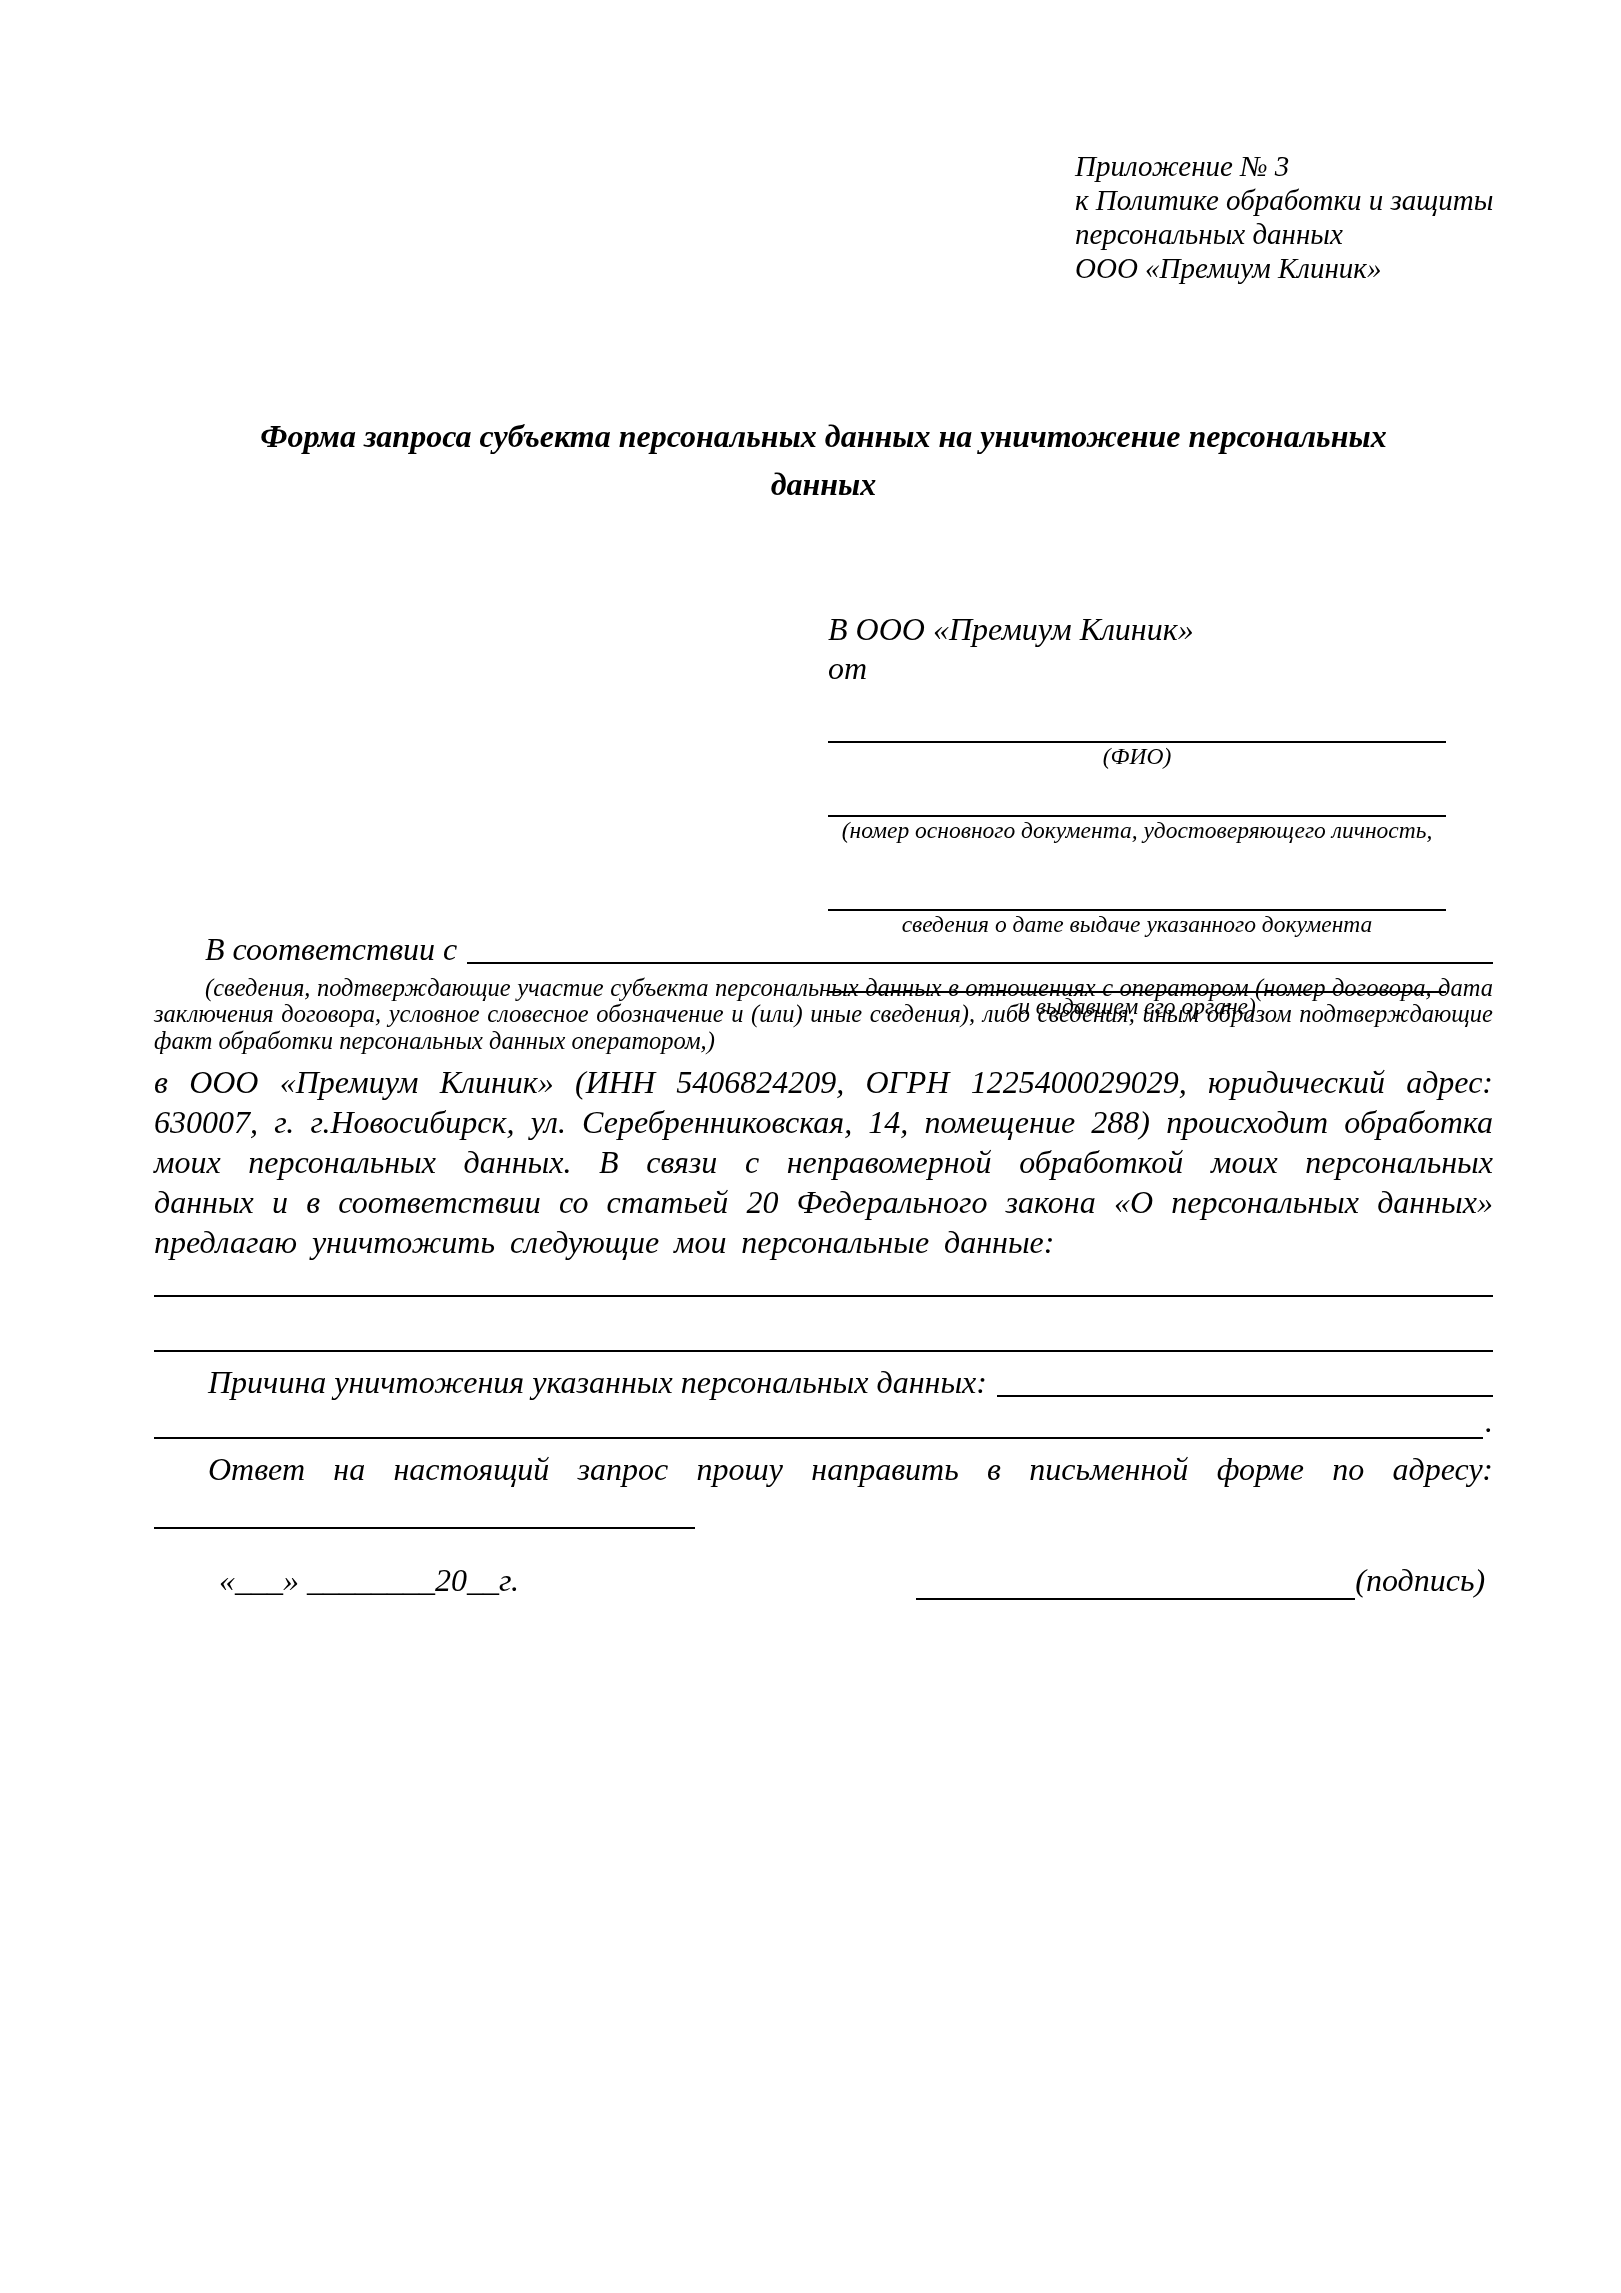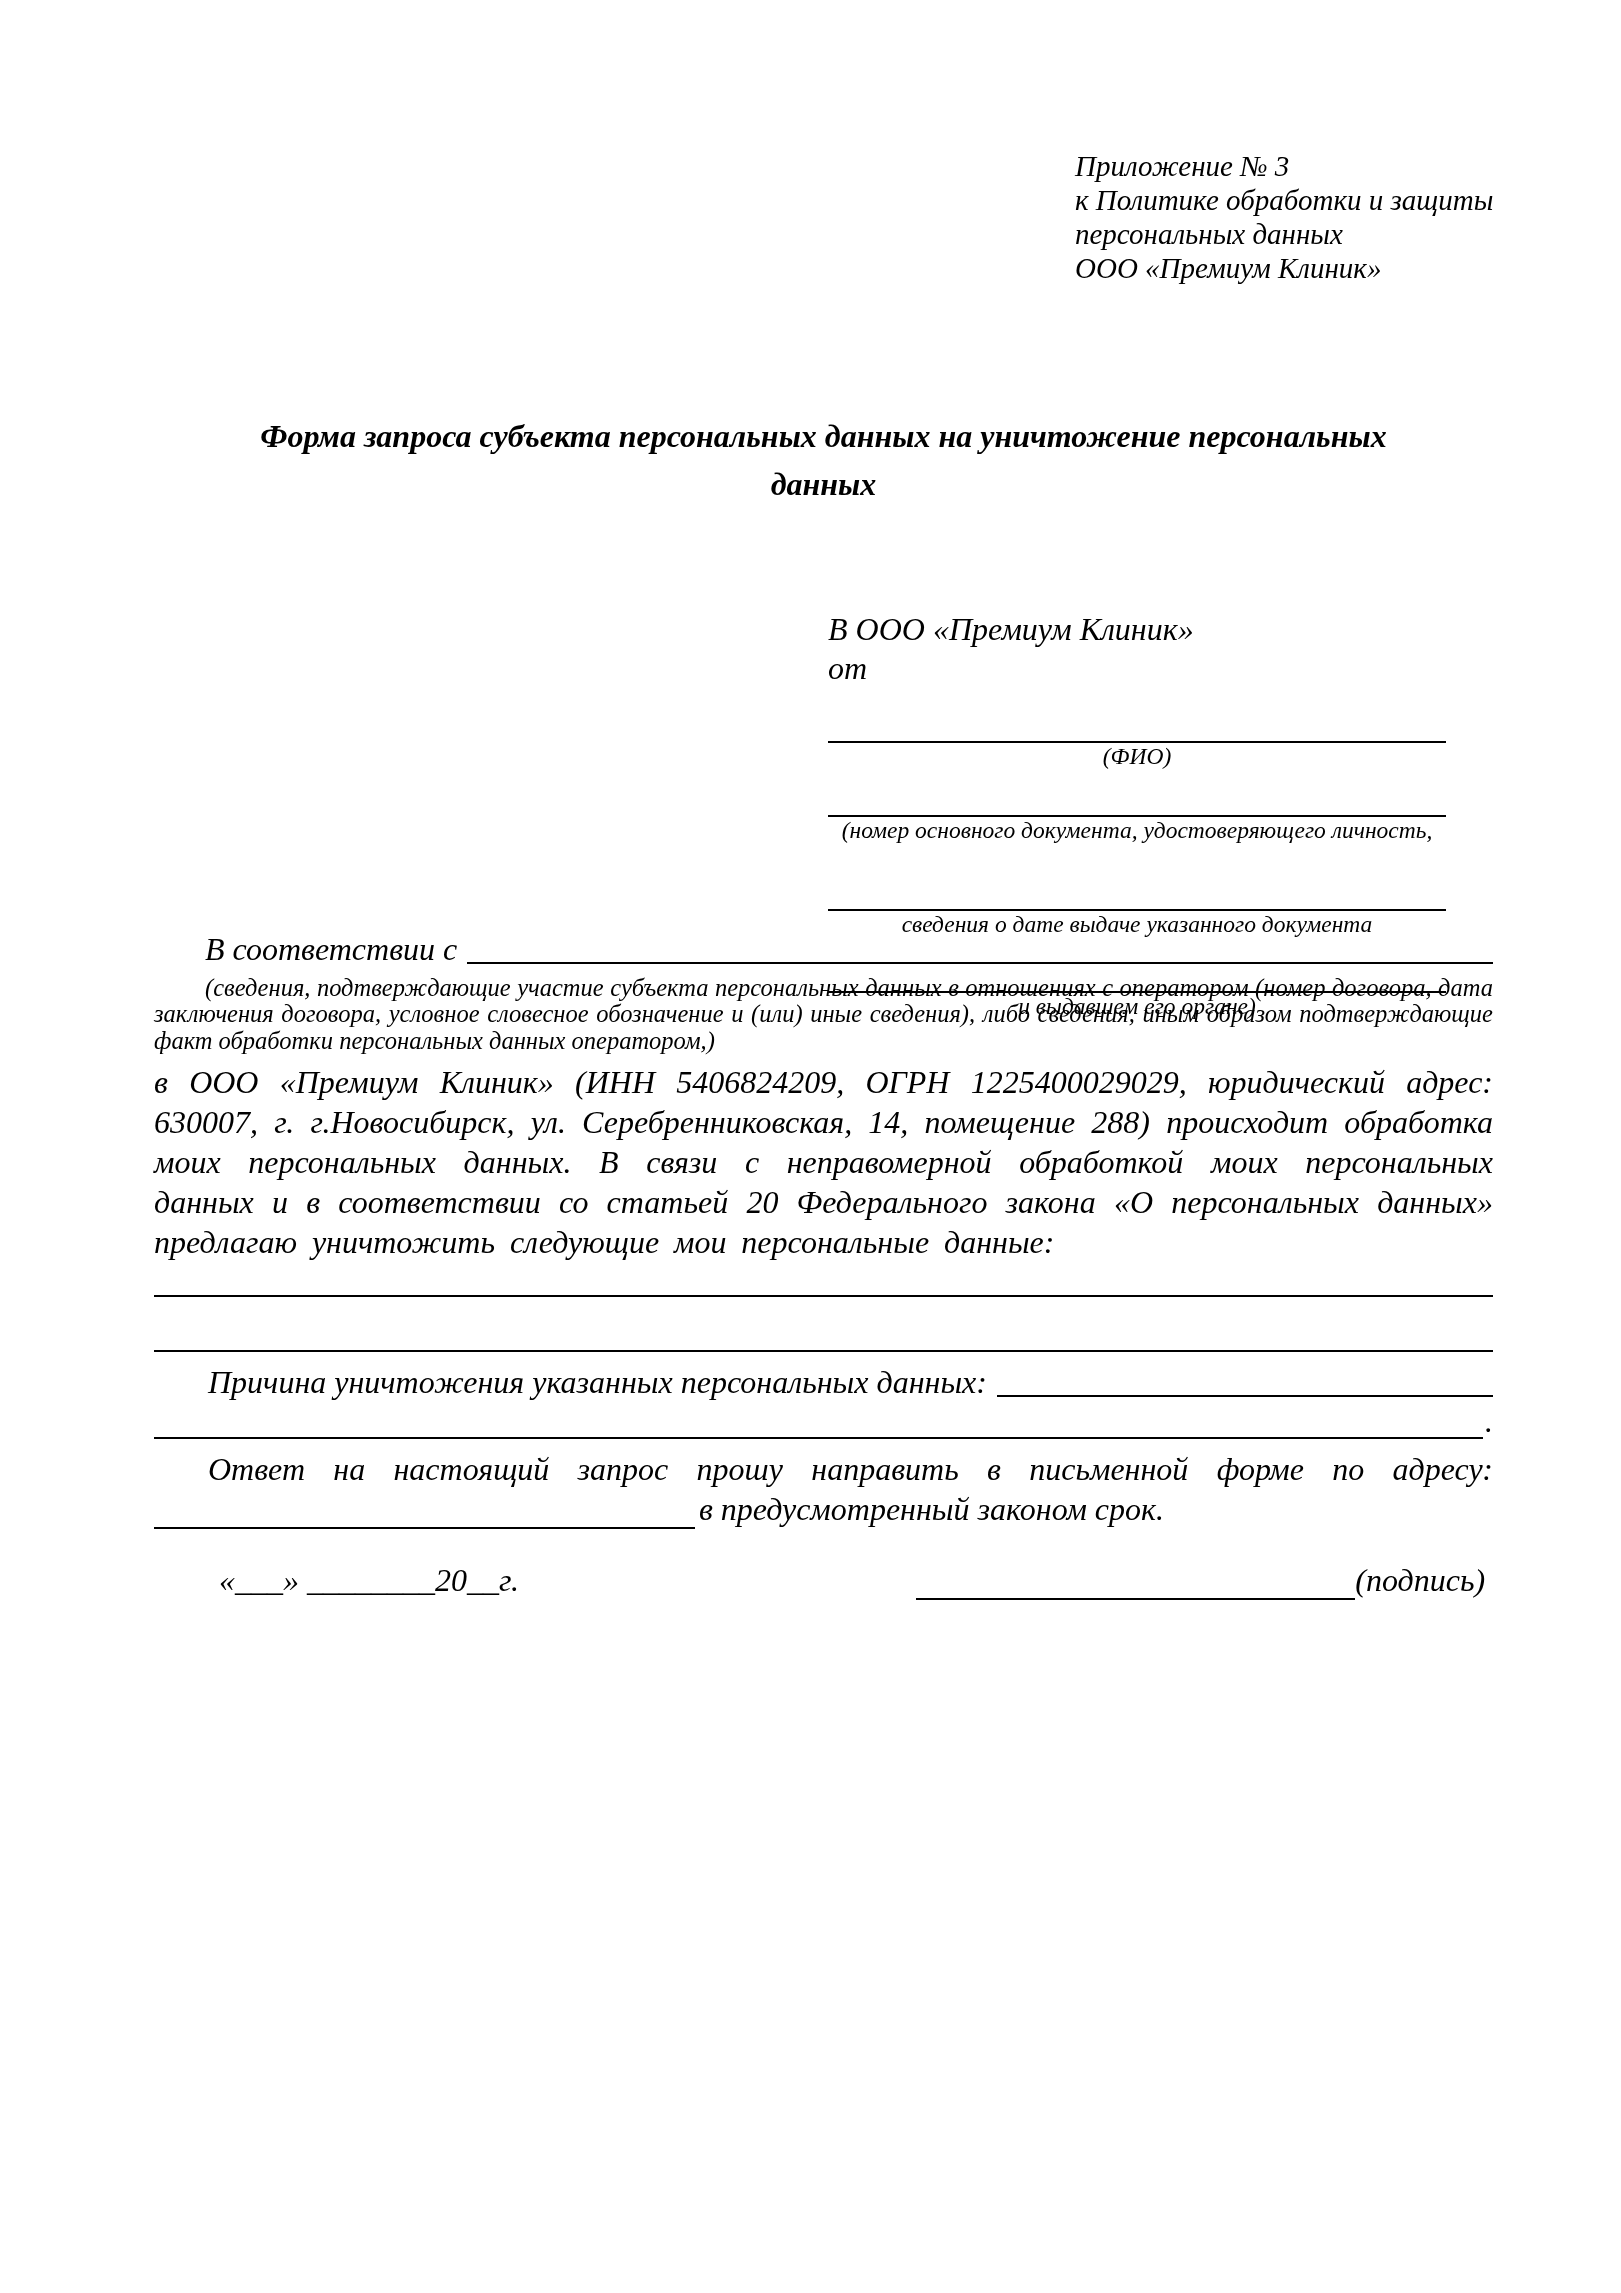--- a/index.html
+++ b/index.html
@@ -168,21 +168,20 @@
 
     <div class="full-line-row">
       <span class="fill-line"></span>
       <span class="period">.</span>
     </div>
 
     <div class="response-p1">Ответ на настоящий запрос прошу направить в письменной форме по адресу:</div>
 
     <div class="response-p2">
       <span class="uline"></span>
-      <span class="suffix">в предусмотренный законом срок.</span>
     </div>
 
     <div class="footer-row">
       <span class="date-blank">«___» ________20__г.</span>
       <span class="signature">
         <span class="uline"></span>
         <span class="sig-caption">(подпись)</span>
       </span>
     </div>
 

